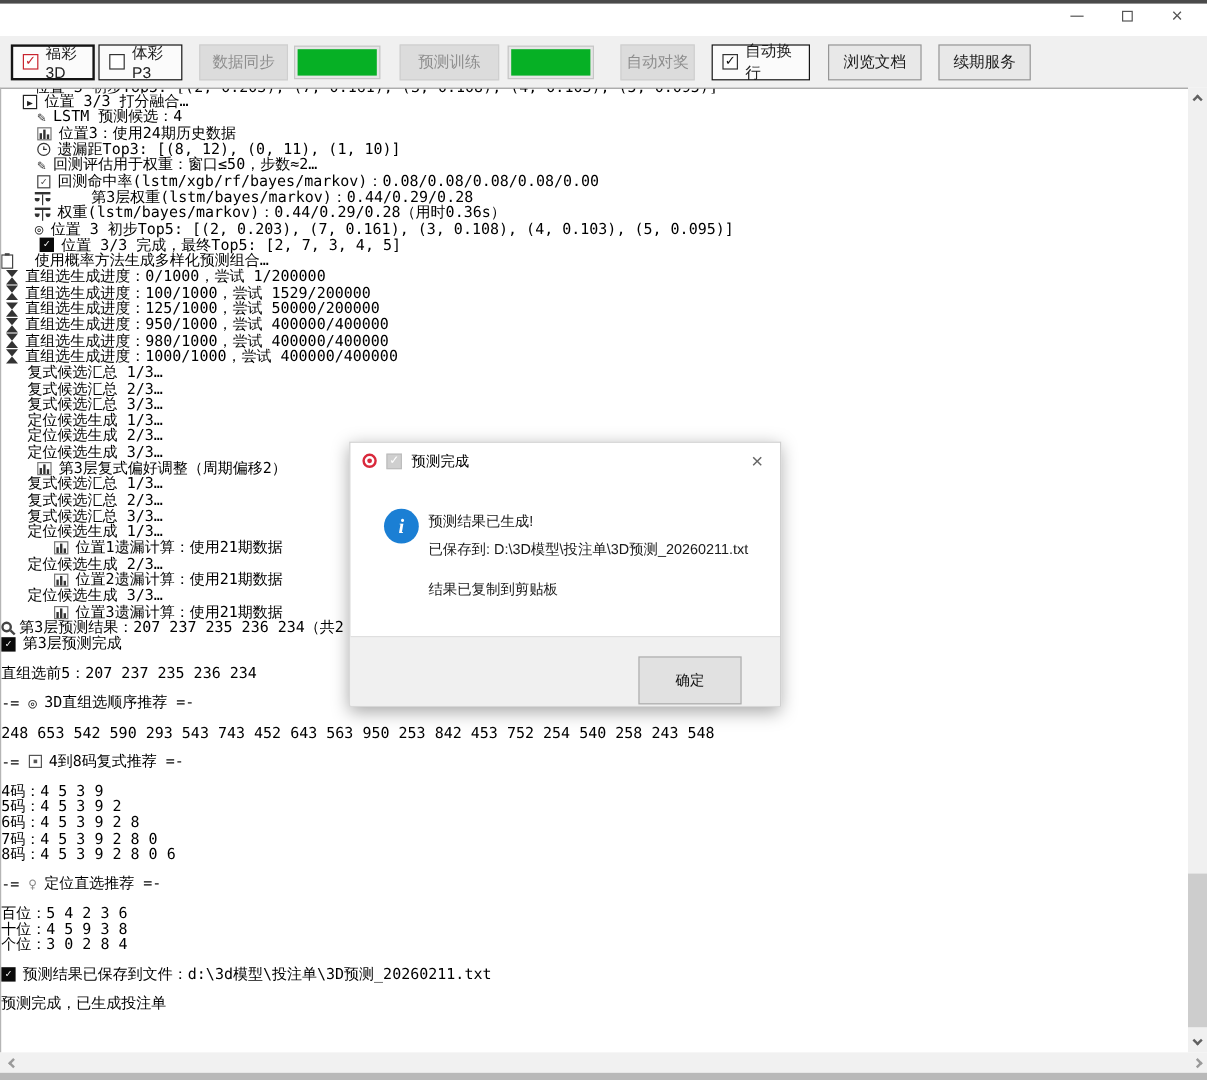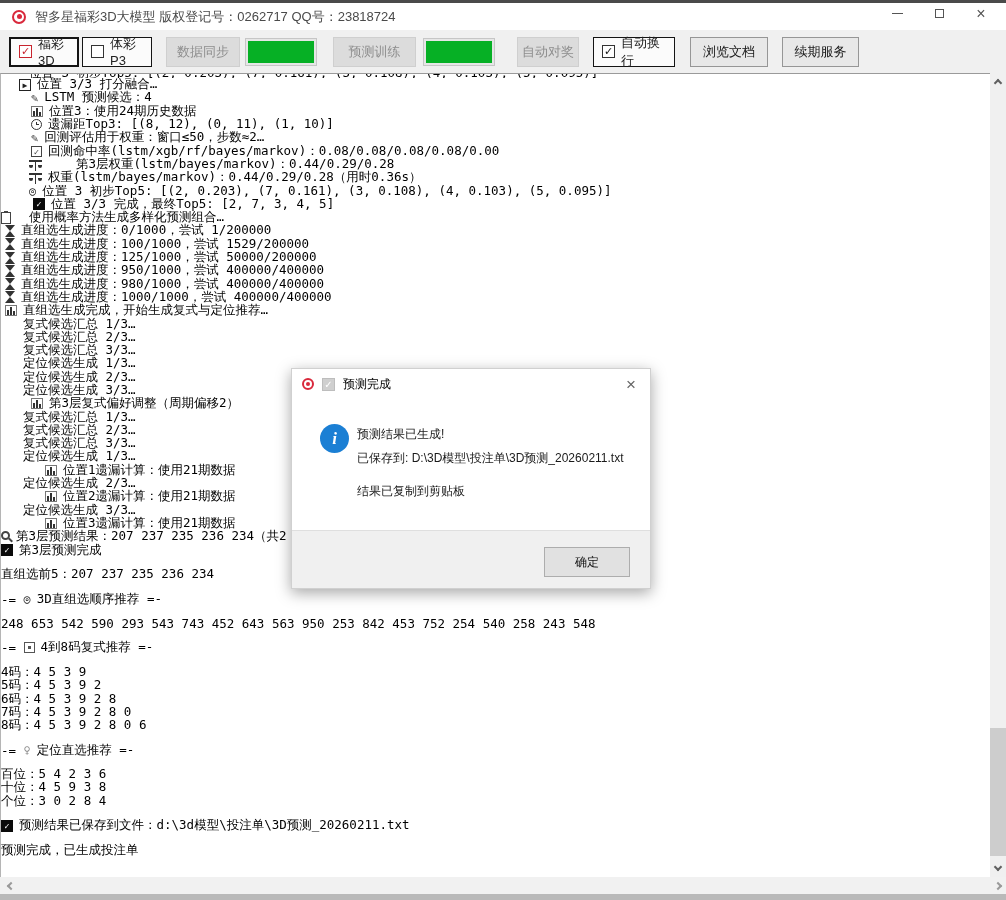--- a/index.html
+++ b/index.html
@@ -106,35 +106,31 @@
   .dlg-body{position:relative;height:133px;}
   .info-icon{position:absolute;left:28px;top:25px;width:29px;height:29px;border-radius:50%;
              color:#fff;font-family:"Liberation Serif",serif;font-style:italic;font-weight:bold;
              font-size:17px;display:flex;align-items:center;justify-content:center;}
   .dlg-msgs{position:absolute;left:65px;top:0;color:#1a1a1a;}
   .dlg-msg1{margin-top:27px;}
   .dlg-msg2{margin-top:7px;}
   .dlg-msg3{margin-top:16px;}
   .dlg-footer{position:absolute;left:0;bottom:0;width:100%;height:58px;background:#f0f0f0;
               border-top:1px solid #dfdfdf;}
-  .ok-btn{position:absolute;right:20px;top:16px;width:86px;height:30px;background:#e1e1e1;
+  .ok-btn{position:absolute;right:32px;top:16px;width:86px;height:40px;background:#e1e1e1;
           border:1px solid #adadad;display:flex;align-items:center;justify-content:center;
           font-size:12px;color:#111;}
 </style>
 </head>
 <body>
 
 <div class="app">
 
   <div class="topstrip"></div>
 
-  <div class="titlebar">
-    <span class="logo-target"></span>
-    <span class="title-text">智多星福彩3D大模型  版权登记号：0262717  QQ号：23818724</span>
-  </div>
   <div class="winbtns">
     <div class="winbtn">
         <span class="glyph-min"></span>
       </div>
     <div class="winbtn">
         <span class="glyph-max"></span>
       </div>
     <div class="winbtn">
         <span class="glyph-close">×</span>
       </div>
@@ -191,21 +187,20 @@
         <div class="log-line" style="padding-left: 28px;"><span class="lic ic-scales"></span><span class="lt">权重(lstm/bayes/markov)：0.44/0.29/0.28（用时0.36s）</span></div>
         <div class="log-line" style="padding-left: 28px;"><span class="lic ic-target">◎</span><span class="lt">位置 3 初步Top5: [(2, 0.203), (7, 0.161), (3, 0.108), (4, 0.103), (5, 0.095)]</span></div>
         <div class="log-line" style="padding-left: 32px;"><span class="lic ic-checkblack">✓</span><span class="lt">位置 3/3 完成，最终Top5: [2, 7, 3, 4, 5]</span></div>
         <div class="log-line" style="padding-left: 0px;"><span class="lic ic-clipboard" style="margin-right: 18px;"></span><span class="lt">使用概率方法生成多样化预测组合…</span></div>
         <div class="log-line" style="padding-left: 4px;"><span class="lic ic-hourglass"></span><span class="lt">直组选生成进度：0/1000，尝试 1/200000</span></div>
         <div class="log-line" style="padding-left: 4px;"><span class="lic ic-hourglass"></span><span class="lt">直组选生成进度：100/1000，尝试 1529/200000</span></div>
         <div class="log-line" style="padding-left: 4px;"><span class="lic ic-hourglass"></span><span class="lt">直组选生成进度：125/1000，尝试 50000/200000</span></div>
         <div class="log-line" style="padding-left: 4px;"><span class="lic ic-hourglass"></span><span class="lt">直组选生成进度：950/1000，尝试 400000/400000</span></div>
         <div class="log-line" style="padding-left: 4px;"><span class="lic ic-hourglass"></span><span class="lt">直组选生成进度：980/1000，尝试 400000/400000</span></div>
         <div class="log-line" style="padding-left: 4px;"><span class="lic ic-hourglass"></span><span class="lt">直组选生成进度：1000/1000，尝试 400000/400000</span></div>
-        <div class="log-line" style="padding-left: 4px;"><span class="lic ic-chart"></span><span class="lt">直组选生成完成，开始生成复式与定位推荐…</span></div>
         <div class="log-line" style="padding-left: 22px;"><span class="lt">复式候选汇总 1/3…</span></div>
         <div class="log-line" style="padding-left: 22px;"><span class="lt">复式候选汇总 2/3…</span></div>
         <div class="log-line" style="padding-left: 22px;"><span class="lt">复式候选汇总 3/3…</span></div>
         <div class="log-line" style="padding-left: 22px;"><span class="lt">定位候选生成 1/3…</span></div>
         <div class="log-line" style="padding-left: 22px;"><span class="lt">定位候选生成 2/3…</span></div>
         <div class="log-line" style="padding-left: 22px;"><span class="lt">定位候选生成 3/3…</span></div>
         <div class="log-line" style="padding-left: 30px;"><span class="lic ic-chart"></span><span class="lt">第3层复式偏好调整（周期偏移2）</span></div>
         <div class="log-line" style="padding-left: 22px;"><span class="lt">复式候选汇总 1/3…</span></div>
         <div class="log-line" style="padding-left: 22px;"><span class="lt">复式候选汇总 2/3…</span></div>
         <div class="log-line" style="padding-left: 22px;"><span class="lt">复式候选汇总 3/3…</span></div>

